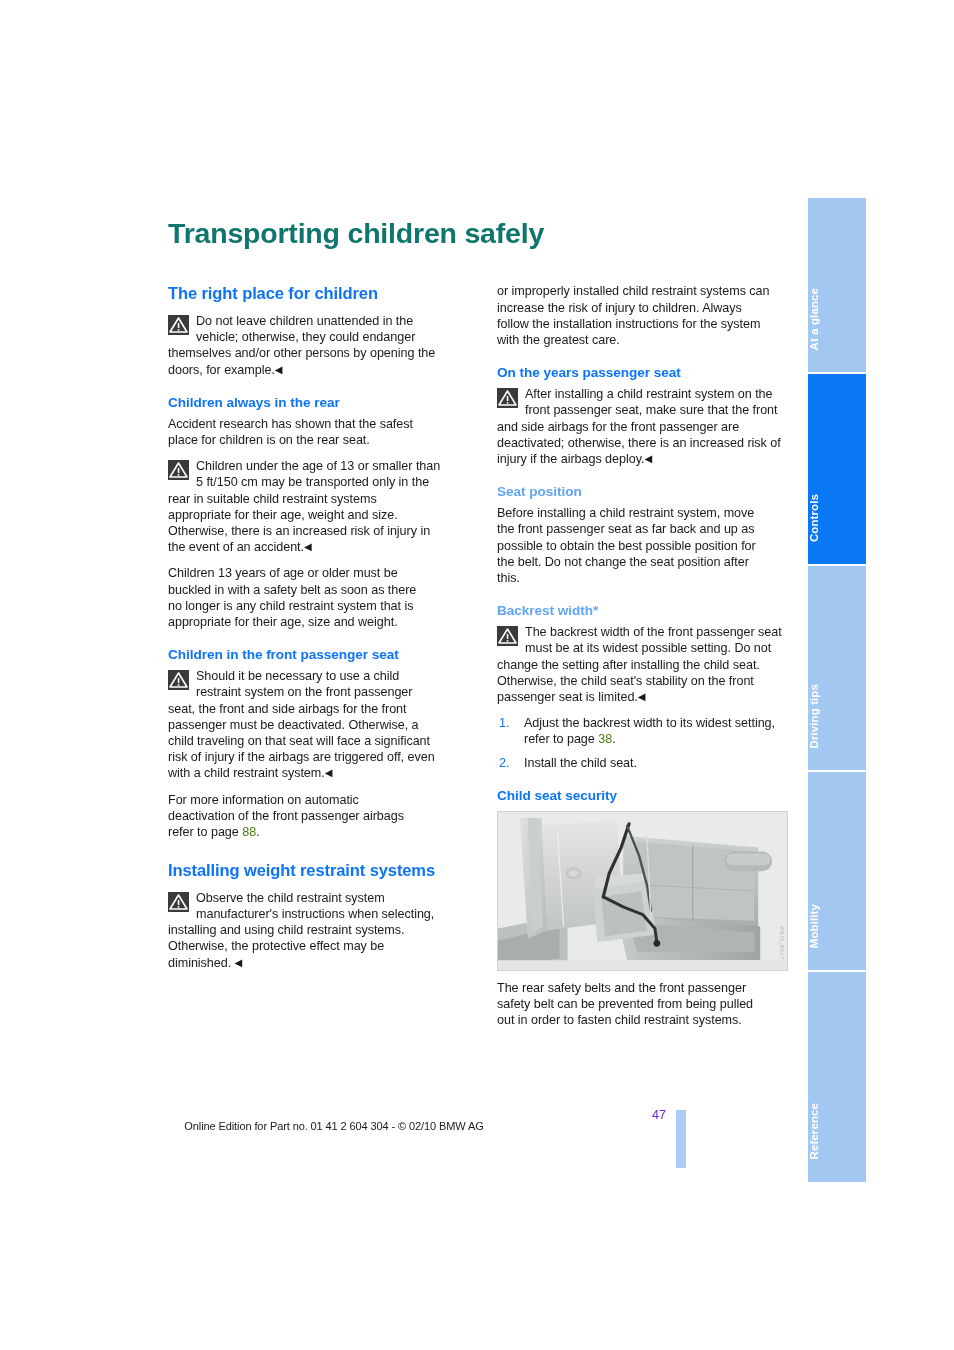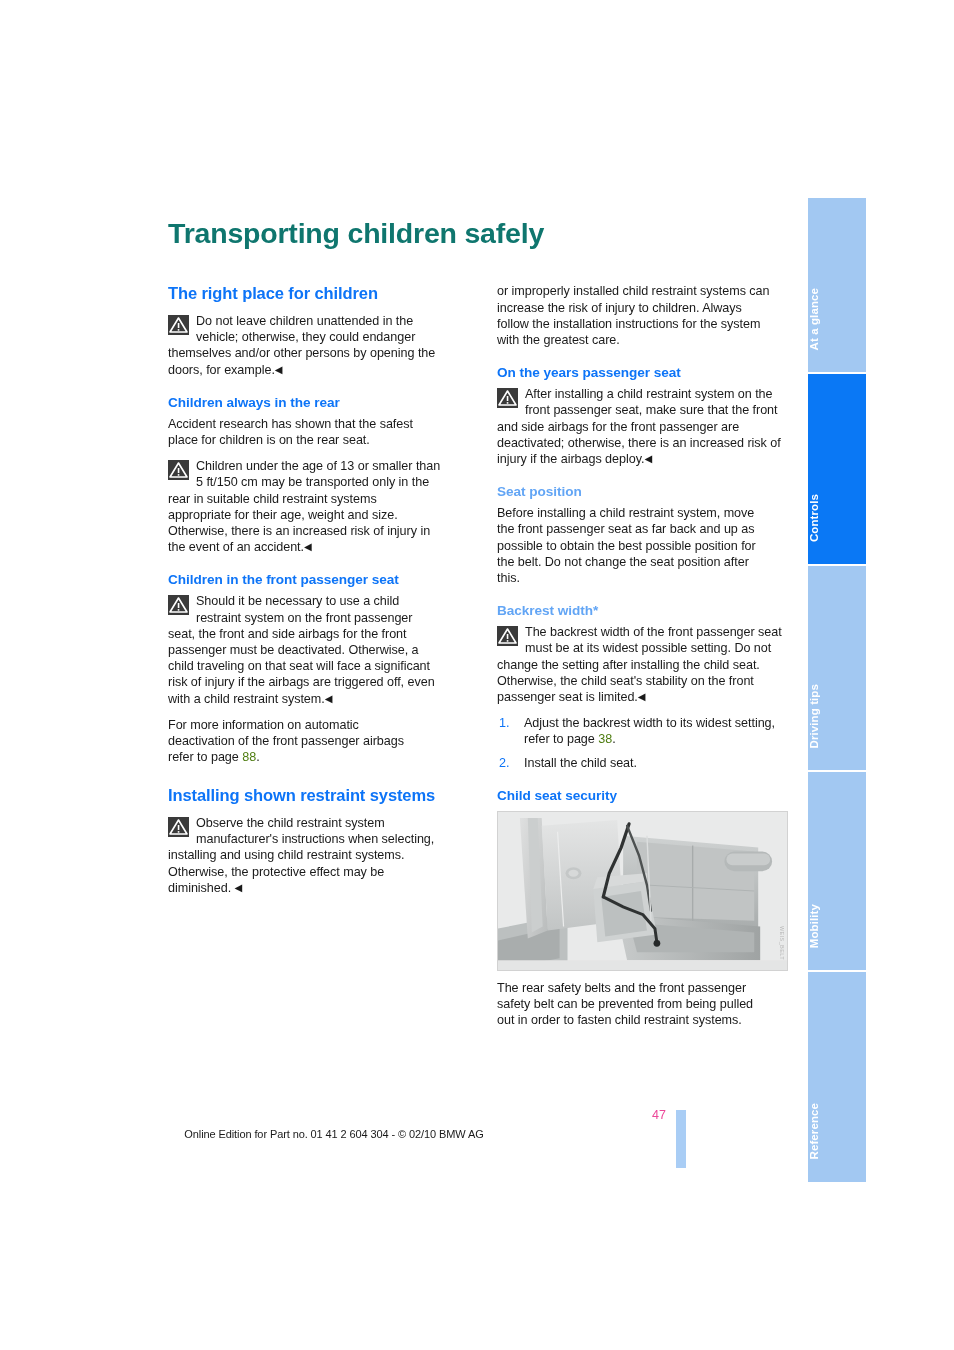--- a/index.html
+++ b/index.html
@@ -203,34 +203,34 @@
     top: 1108px;
     width: 954px;
   }
   #page-number {
     position: absolute;
     left: 620px;
     top: 0;
     width: 46px;
     text-align: right;
     font-size: 12.5px;
-    color: #ec4899;
+    color: #6d28d9;
   }
   #page-marker {
     position: absolute;
     left: 676px;
     top: 2px;
     width: 10px;
     height: 58px;
     background: #a9cdf5;
   }
   #footer-note {
     position: absolute;
     left: 0;
-    top: 20px;
+    top: 12px;
     width: 668px;
     text-align: center;
     font-size: 11px;
     color: #1a1a1a;
     letter-spacing: -0.1px;
   }
 </style>
 </head>
 <body>
 
@@ -294,38 +294,39 @@
             <svg viewBox="0 0 21 20" width="21" height="20" aria-hidden="true">
               <rect x="0" y="0" width="21" height="20" fill="#3a3a3a"></rect>
               <polygon points="10.5,3 19,17 2,17" fill="none" stroke="#ffffff" stroke-width="1.6" stroke-linejoin="round"></polygon>
               <rect x="9.75" y="8" width="1.6" height="5" fill="#ffffff"></rect>
               <rect x="9.75" y="14.1" width="1.6" height="1.6" fill="#ffffff"></rect>
             </svg>
           </span>
           <span>Children under the age of 13 or smaller than 5 ft/150 cm may be transported only in the rear in suitable child restraint systems appropriate for their age, weight and size. Otherwise, there is an increased risk of injury in the event of an accident.</span><span class="endmark">◀</span>
         </p>
 
+        <p class="body">Children 13 years of age or older must be buckled in with a safety belt as soon as there no longer is any child restraint system that is appropriate for their age, size and weight.</p>
 
         <h3 class="sub">Children in the front passenger seat</h3>
 
         <p class="warn">
           <span class="warn-icon">
             <svg viewBox="0 0 21 20" width="21" height="20" aria-hidden="true">
               <rect x="0" y="0" width="21" height="20" fill="#3a3a3a"></rect>
               <polygon points="10.5,3 19,17 2,17" fill="none" stroke="#ffffff" stroke-width="1.6" stroke-linejoin="round"></polygon>
               <rect x="9.75" y="8" width="1.6" height="5" fill="#ffffff"></rect>
               <rect x="9.75" y="14.1" width="1.6" height="1.6" fill="#ffffff"></rect>
             </svg>
           </span>
           <span>Should it be necessary to use a child restraint system on the front passenger seat, the front and side airbags for the front passenger must be deactivated. Otherwise, a child traveling on that seat will face a significant risk of injury if the airbags are triggered off, even with a child restraint system.</span><span class="endmark">◀</span>
         </p>
 
         <p class="body"><span>For more information on automatic deactivation of the front passenger airbags refer to page </span><span class="pref">88</span><span>.</span></p>
 
-        <h2 class="sec" style="margin-top:20px">Installing shown restraint systems</h2>
+        <h2 class="sec" style="margin-top:20px">Installing weight restraint systems</h2>
 
         <p class="warn">
           <span class="warn-icon">
             <svg viewBox="0 0 21 20" width="21" height="20" aria-hidden="true">
               <rect x="0" y="0" width="21" height="20" fill="#3a3a3a"></rect>
               <polygon points="10.5,3 19,17 2,17" fill="none" stroke="#ffffff" stroke-width="1.6" stroke-linejoin="round"></polygon>
               <rect x="9.75" y="8" width="1.6" height="5" fill="#ffffff"></rect>
               <rect x="9.75" y="14.1" width="1.6" height="1.6" fill="#ffffff"></rect>
             </svg>
           </span>

